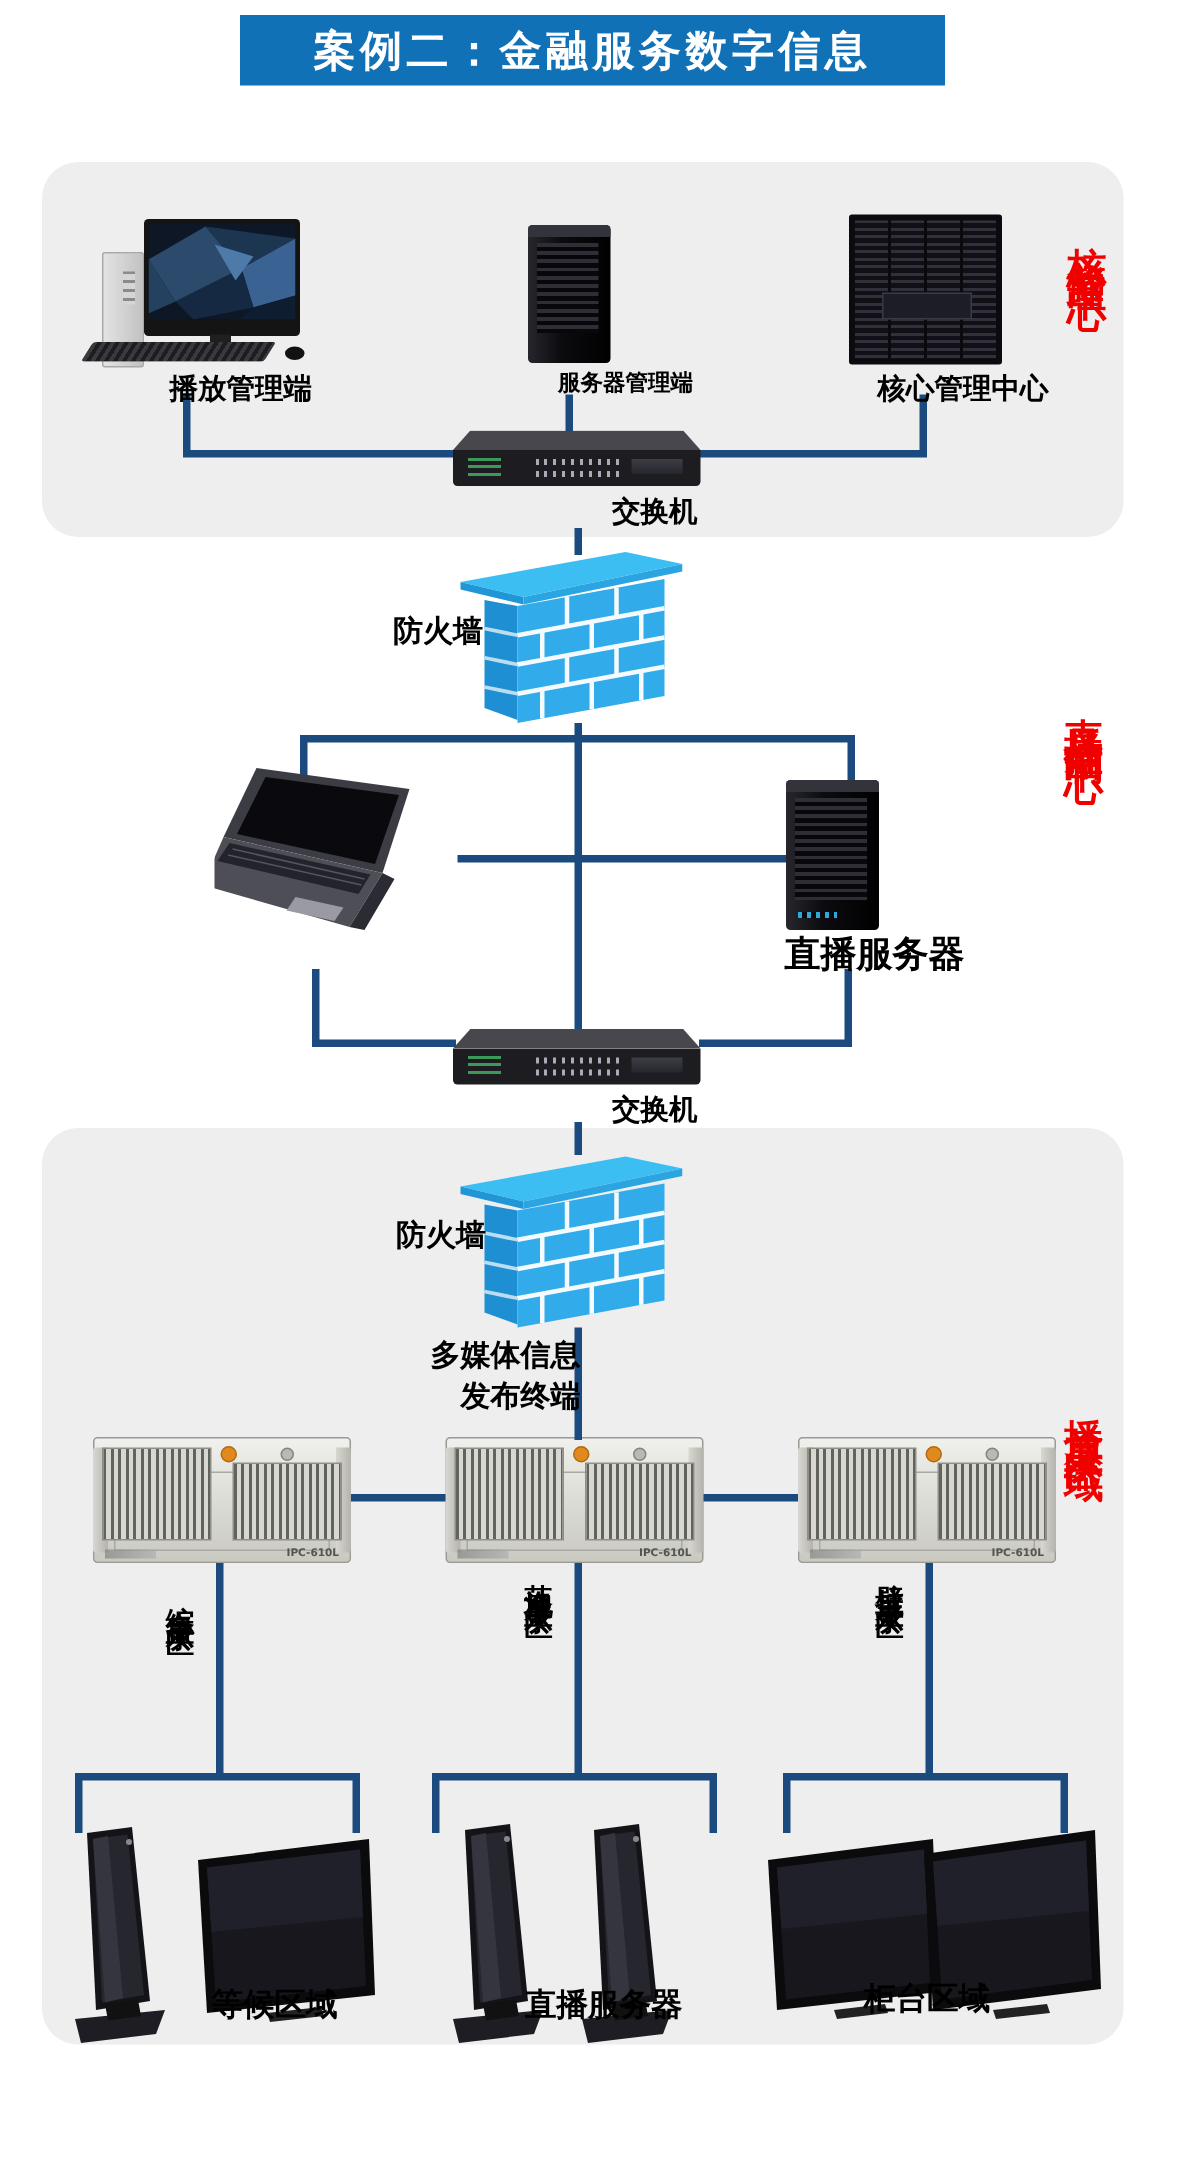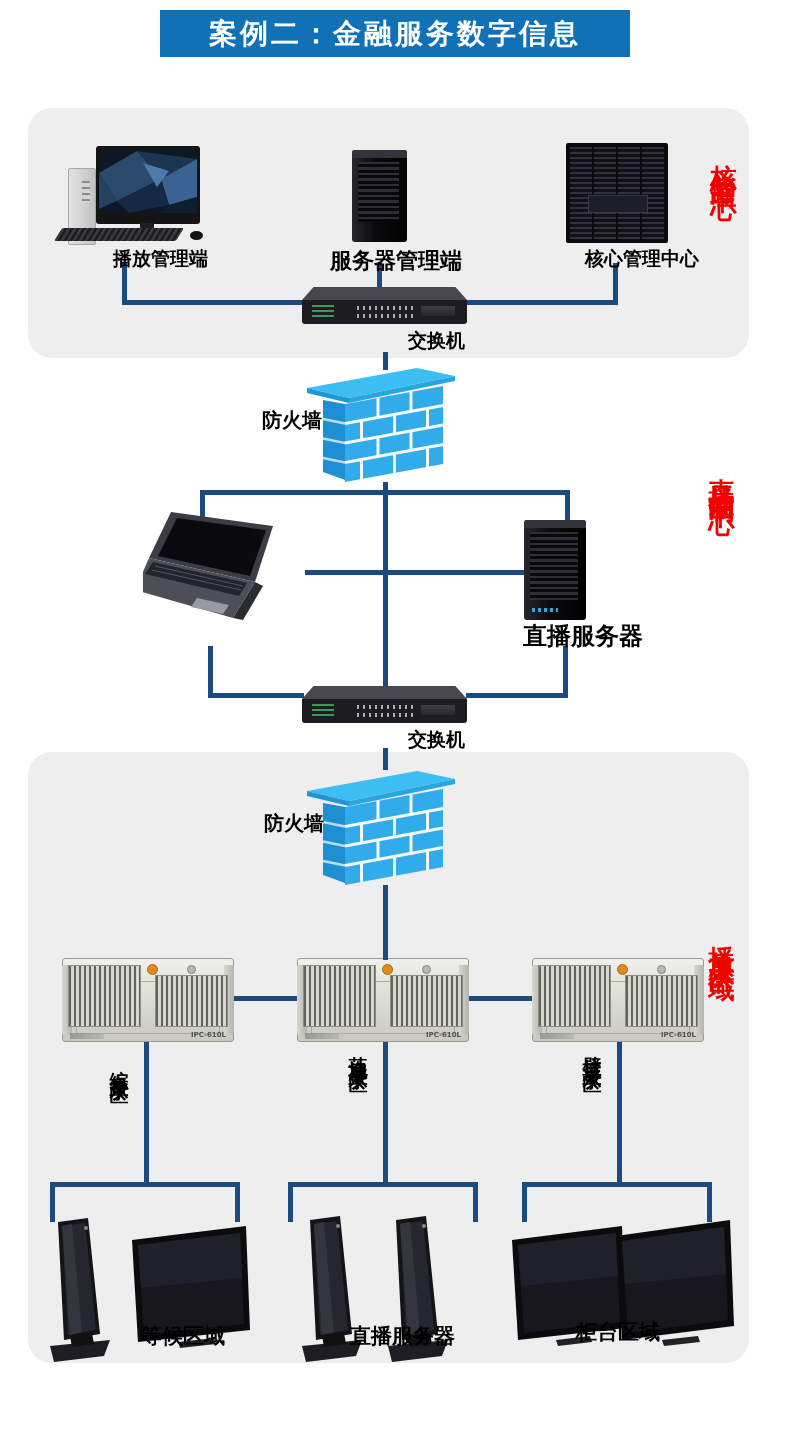--- a/index.html
+++ b/index.html
@@ -84,21 +84,21 @@
   <div class="pc-stand"></div>
   <div class="pc-base"></div>
   <div class="pc-kb"></div>
   <div class="pc-mouse"></div>
   <div class="lbl" style="left:48px;top:246px;width:160px;font-size:19px;">播放管理端</div>
 
   <div class="dev tower" style="left:352px;top:150px;width:55px;height:92px;">
     <div class="cap"></div>
       <div class="slats"></div>
   </div>
-  <div class="lbl" style="left:298px;top:246px;width:164px;font-size:22px;">服务器管理端</div>
+  <div class="lbl" style="left:298px;top:246px;width:164px;font-size:15px;">服务器管理端</div>
 
   <div class="dev rack" style="left:566px;top:143px;width:102px;height:100px;">
     <i></i>
       <i></i>
       <i></i>
       <i></i>
   </div>
   <div class="lbl" style="left:535px;top:246px;width:164px;font-size:19px;">核心管理中心</div>
 
   <div class="vtext red" style="left:707px;top:143px;height:190px;">核心管理中心</div>
@@ -227,20 +227,24 @@
       <g stroke="#ffffff" stroke-width="2.5" opacity="0.7">
         <line x1="18" y1="59" x2="40" y2="63.5"></line>
         <line x1="18" y1="78.5" x2="40" y2="83"></line>
         <line x1="18" y1="98" x2="40" y2="102.5"></line>
       </g>
     </svg>
   </div>
   <div class="lbl" style="left:240px;top:810px;width:84px;font-size:20px;">防火墙</div>
 
   <div class="ln v" style="left:383px;top:885px;height:75px;"></div>
+  <div class="lbl" style="left:235px;top:890px;width:152px;font-size:20px;line-height:27px;">
+    <div>多媒体信息</div>
+    <div>发布终端</div>
+  </div>
 
   <div class="ipc" style="left:62px;top:958px;">
     <div class="ear earL"></div>
       <div class="ear earR"></div>
       <div class="face"></div>
     <div class="grille gL"></div>
       <div class="grille gR"></div>
     <div class="badge"></div>
     <div class="lock"></div>
     <div class="logo"></div>

